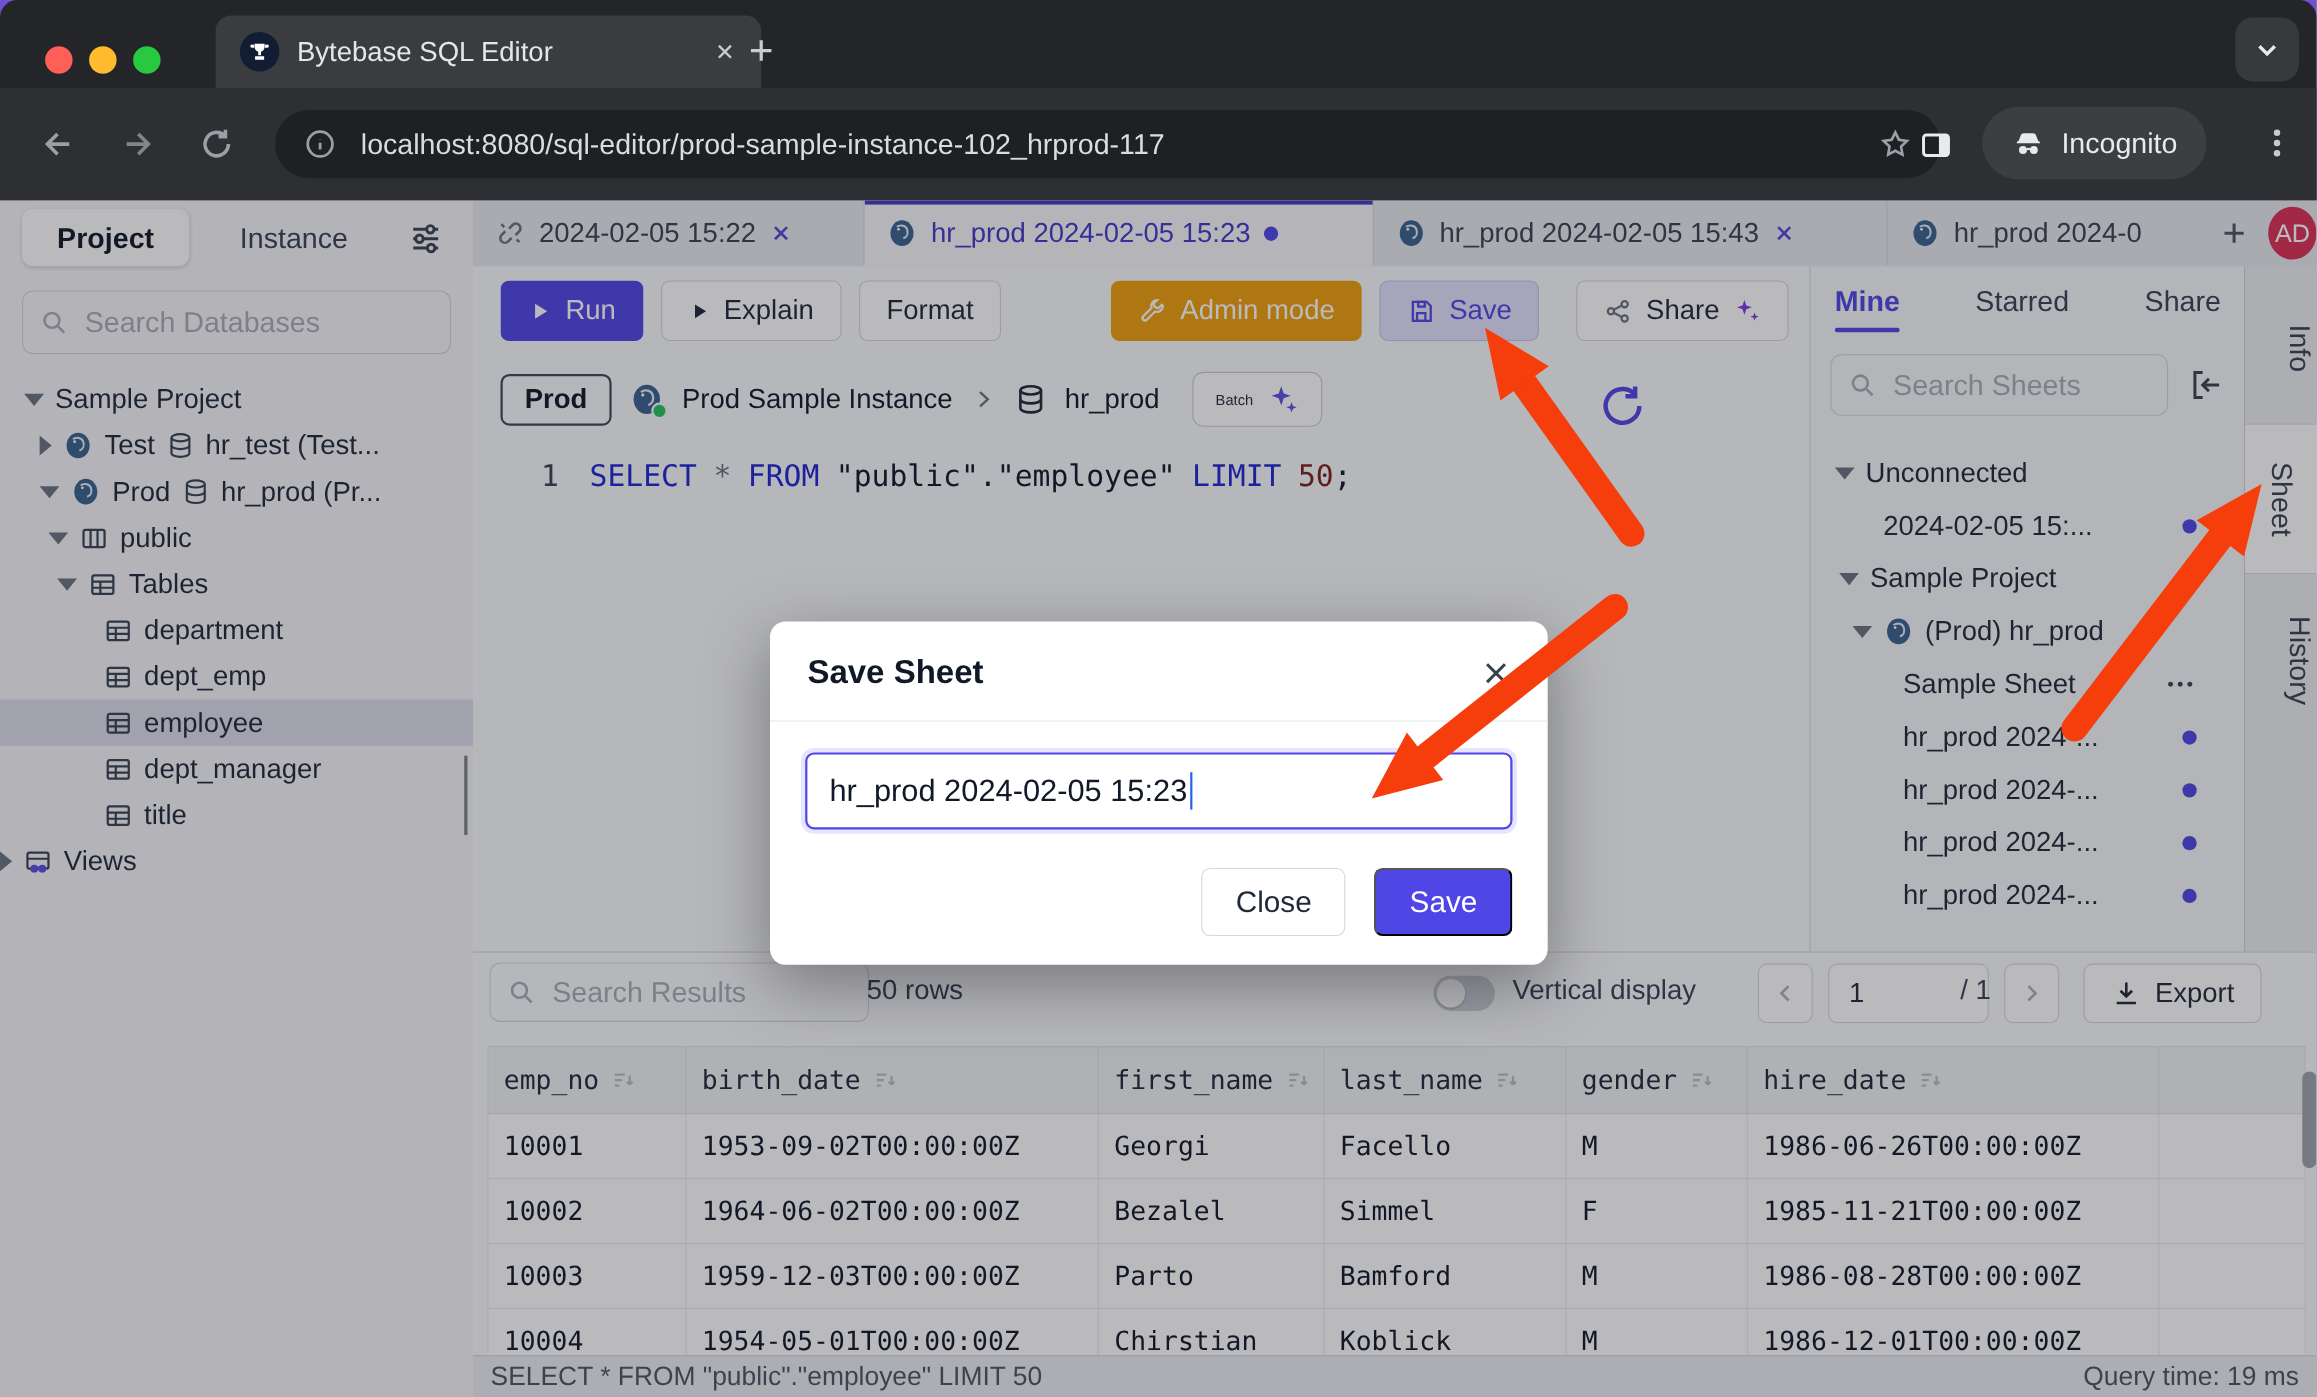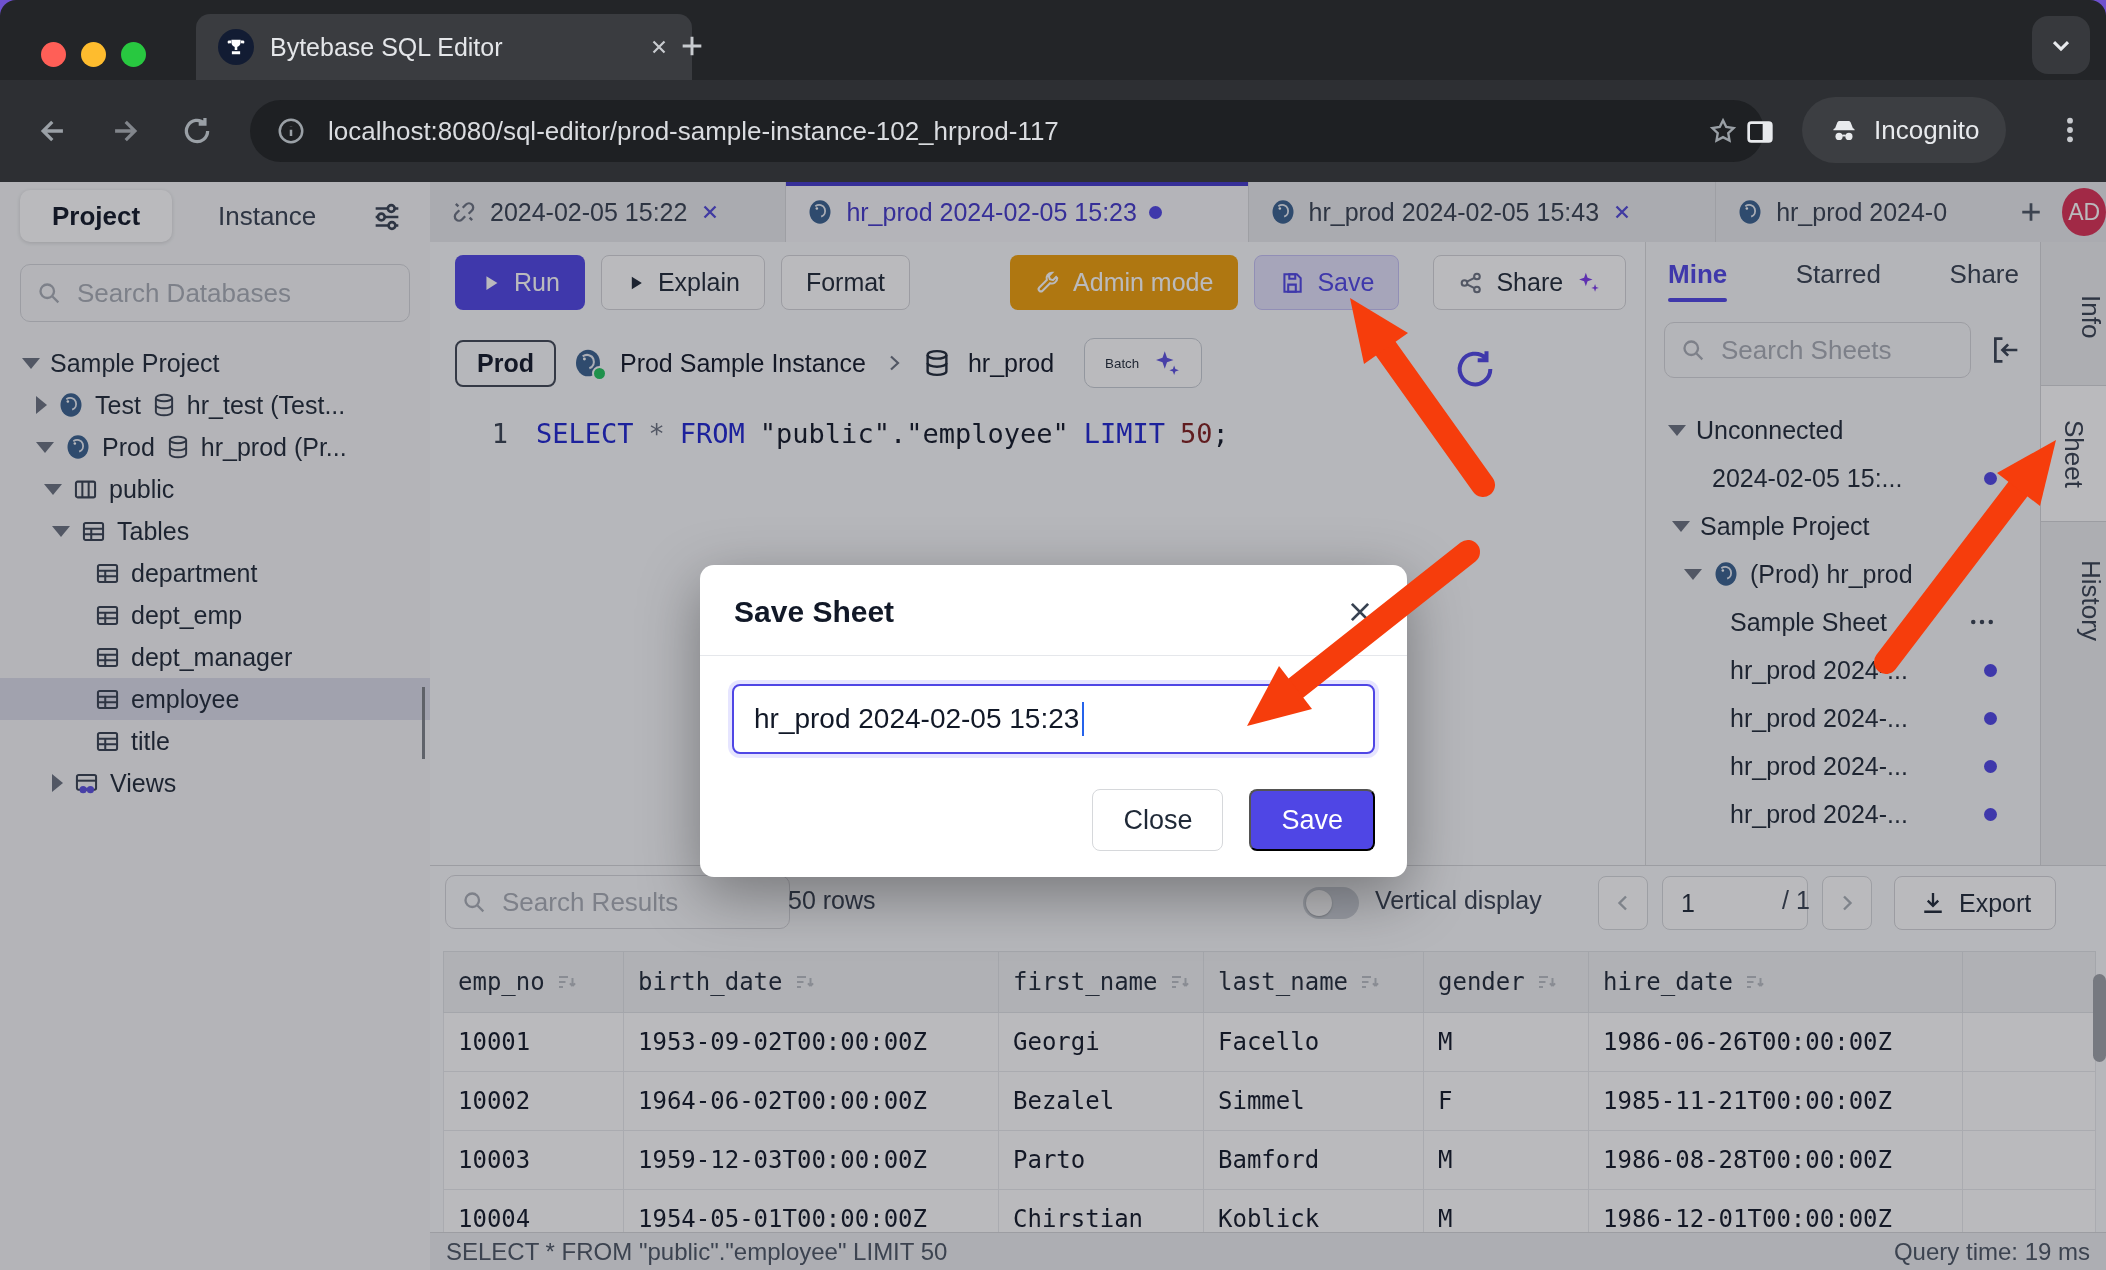--- a/index.html
+++ b/index.html
@@ -327,48 +327,48 @@
         </div>
         <div class="trow" style="padding-left:94px">
           <span class="ticon">
               <svg width="27" height="27" viewBox="0 0 24 24" fill="none" stroke="#374151" stroke-width="1.8">
                 <rect x="3.5" y="4.5" width="17" height="15" rx="1.5"></rect>
                 <path d="M3.5 9.5h17M3.5 14.5h17M10 9.5v10"></path>
               </svg>
             </span>
           <span>dept_emp</span>
         </div>
-        <div class="trow" style="padding-left:94px">
+        <div class="trow sel" style="padding-left:94px">
           <span class="ticon">
               <svg width="27" height="27" viewBox="0 0 24 24" fill="none" stroke="#374151" stroke-width="1.8">
                 <rect x="3.5" y="4.5" width="17" height="15" rx="1.5"></rect>
                 <path d="M3.5 9.5h17M3.5 14.5h17M10 9.5v10"></path>
               </svg>
             </span>
-          <span>dept_manager</span>
-        </div>
-        <div class="trow sel" style="padding-left:94px">
+          <span>employee</span>
+        </div>
+        <div class="trow" style="padding-left:94px">
           <span class="ticon">
               <svg width="27" height="27" viewBox="0 0 24 24" fill="none" stroke="#374151" stroke-width="1.8">
                 <rect x="3.5" y="4.5" width="17" height="15" rx="1.5"></rect>
                 <path d="M3.5 9.5h17M3.5 14.5h17M10 9.5v10"></path>
               </svg>
             </span>
-          <span>employee</span>
+          <span>dept_manager</span>
         </div>
         <div class="trow" style="padding-left:94px">
           <span class="ticon">
               <svg width="27" height="27" viewBox="0 0 24 24" fill="none" stroke="#374151" stroke-width="1.8">
                 <rect x="3.5" y="4.5" width="17" height="15" rx="1.5"></rect>
                 <path d="M3.5 9.5h17M3.5 14.5h17M10 9.5v10"></path>
               </svg>
             </span>
           <span>title</span>
         </div>
-        <div class="trow" style="padding-left:52px">
+        <div class="trow" style="">
           <span class="caret right"></span>
           <span class="ticon">
             <svg width="27" height="27" viewBox="0 0 24 24" fill="none" stroke="#374151" stroke-width="1.8">
                 <rect x="3.5" y="4.5" width="17" height="13" rx="1.5"></rect>
                 <path d="M3.5 9.5h17"></path>
                 <circle cx="9" cy="17.5" r="3.2" fill="#5b50e0" stroke="none"></circle>
                 <circle cx="15.5" cy="17.5" r="3.2" fill="#5b50e0" stroke="none"></circle>
                 <path d="M11.5 16.8h2" stroke="#5b50e0" stroke-width="2"></path>
               </svg>
           </span>

